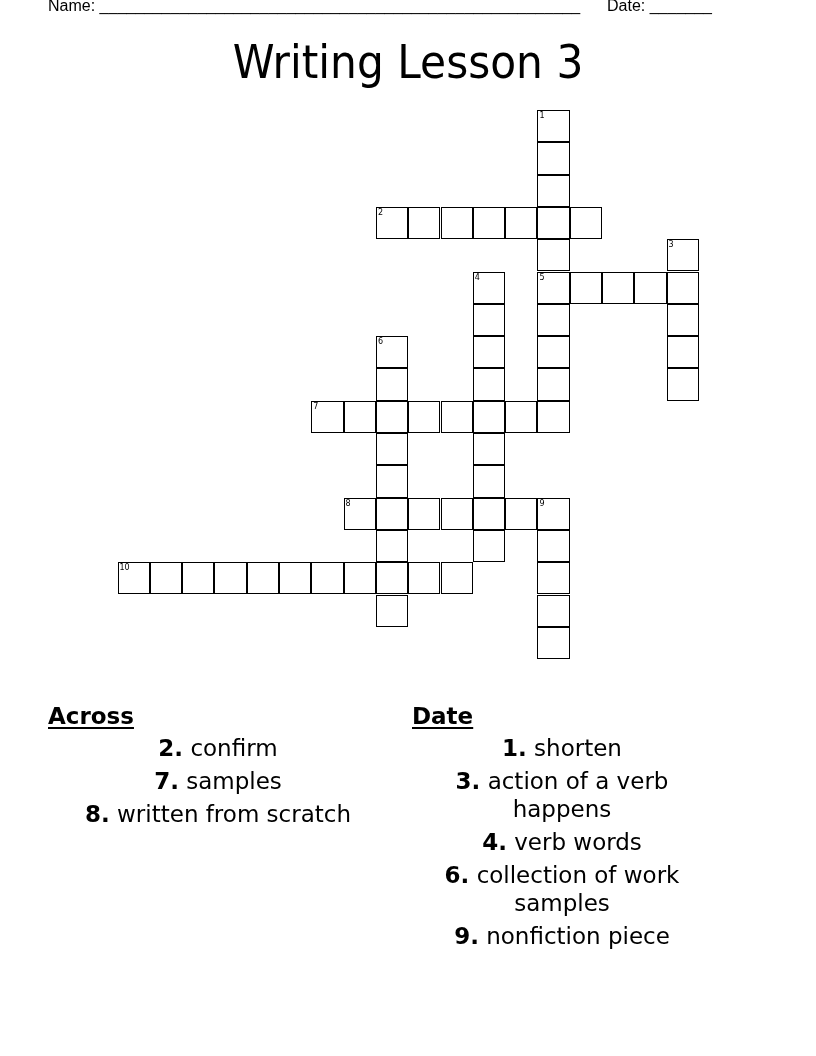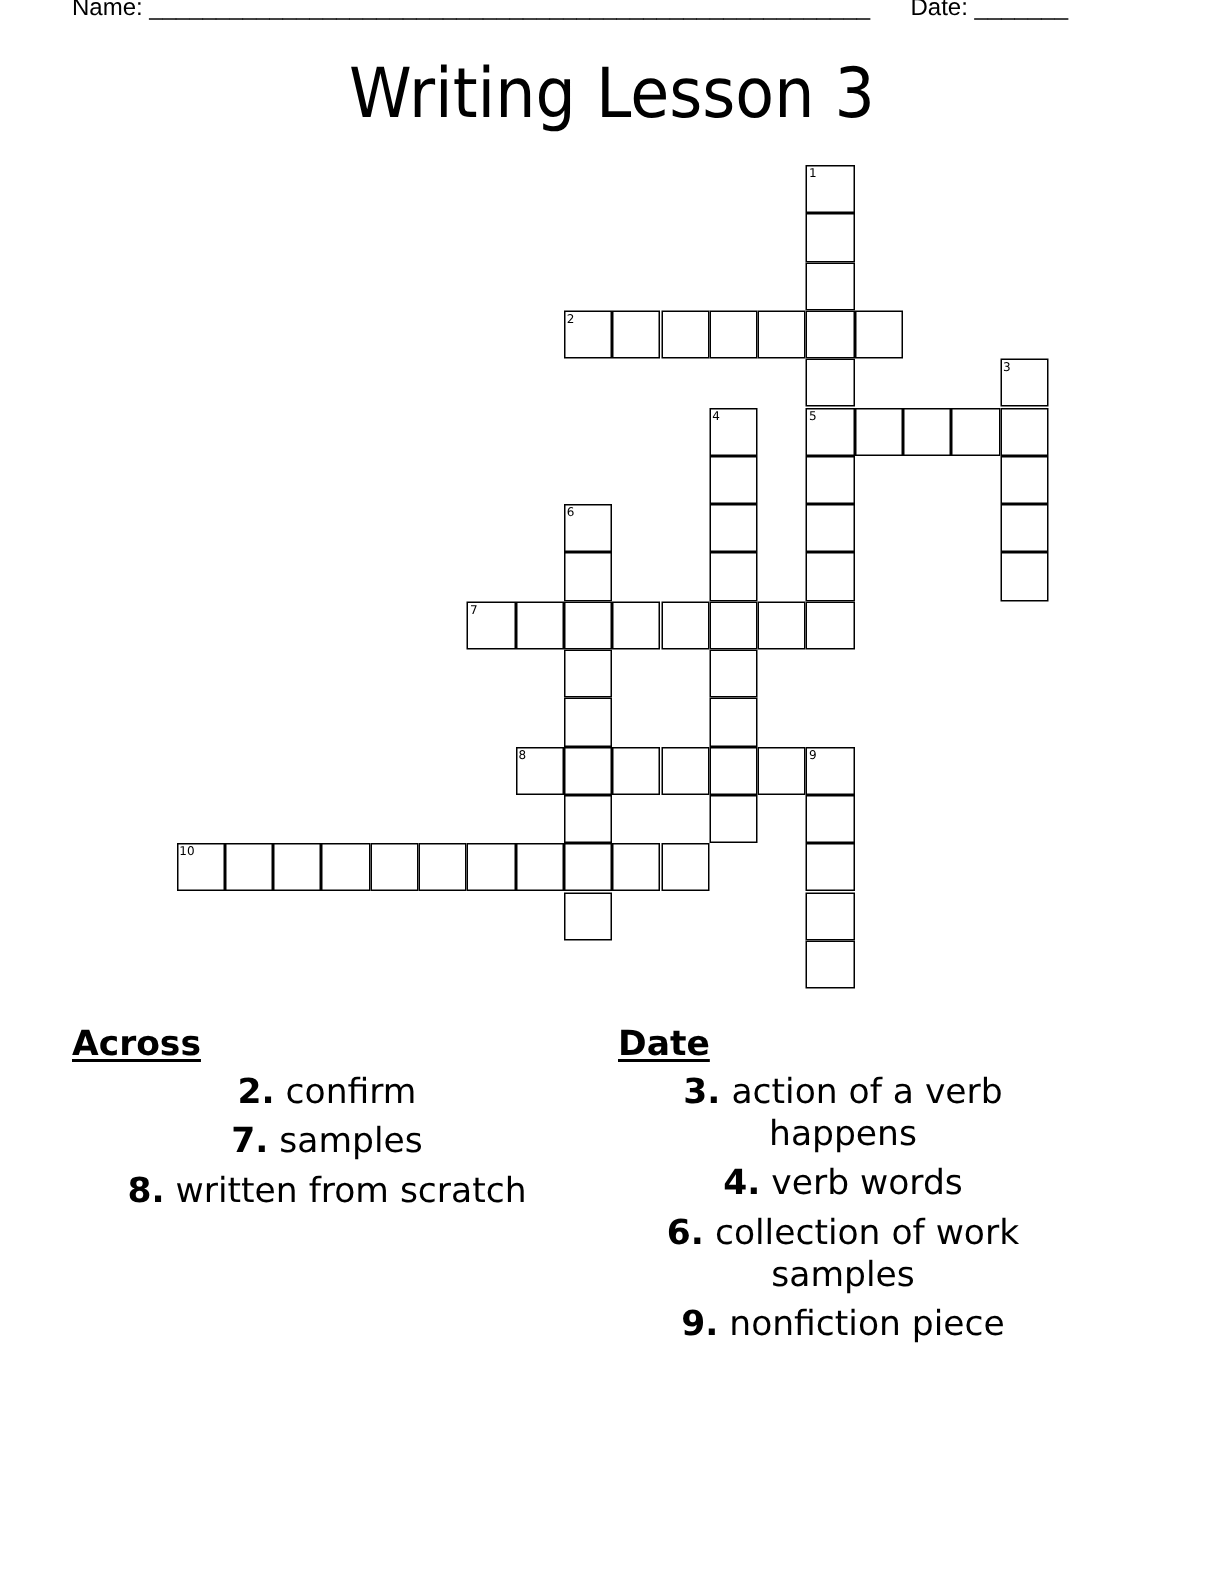--- a/index.html
+++ b/index.html
@@ -54,21 +54,21 @@
     .cell .num {
       position: absolute;
       top: 0px;
       left: 1px;
       font-family: "DejaVu Sans", sans-serif;
       font-size: 8px;
       line-height: 9px;
     }
     .clues {
       position: absolute;
-      top: 682px;
+      top: 702px;
       font-family: "DejaVu Sans", sans-serif;
       font-size: 23px;
       line-height: 28px;
     }
     .clues.across { left: 48px; width: 340px; }
     .clues.down { left: 412px; width: 300px; }
     .clues .heading {
       font-weight: bold;
       text-decoration: underline;
       text-decoration-thickness: 2px;
@@ -185,17 +185,18 @@
 
 <div class="clues across">
   <div class="heading">Across</div>
   <div class="clue"><span class="cnum">2.</span> <span>confirm</span></div>
   <div class="clue"><span class="cnum">7.</span> <span>samples</span></div>
   <div class="clue"><span class="cnum">8.</span> <span>written from scratch</span></div>
 </div>
 
 <div class="clues down">
   <div class="heading">Date</div>
+  <div class="clue"><span class="cnum">1.</span> <span>shorten</span></div>
   <div class="clue"><span class="cnum">3.</span> <span>action of a verb happens</span></div>
   <div class="clue"><span class="cnum">4.</span> <span>verb words</span></div>
   <div class="clue"><span class="cnum">6.</span> <span>collection of work samples</span></div>
   <div class="clue"><span class="cnum">9.</span> <span>nonfiction piece</span></div>
 </div>
 
 </body></html>

